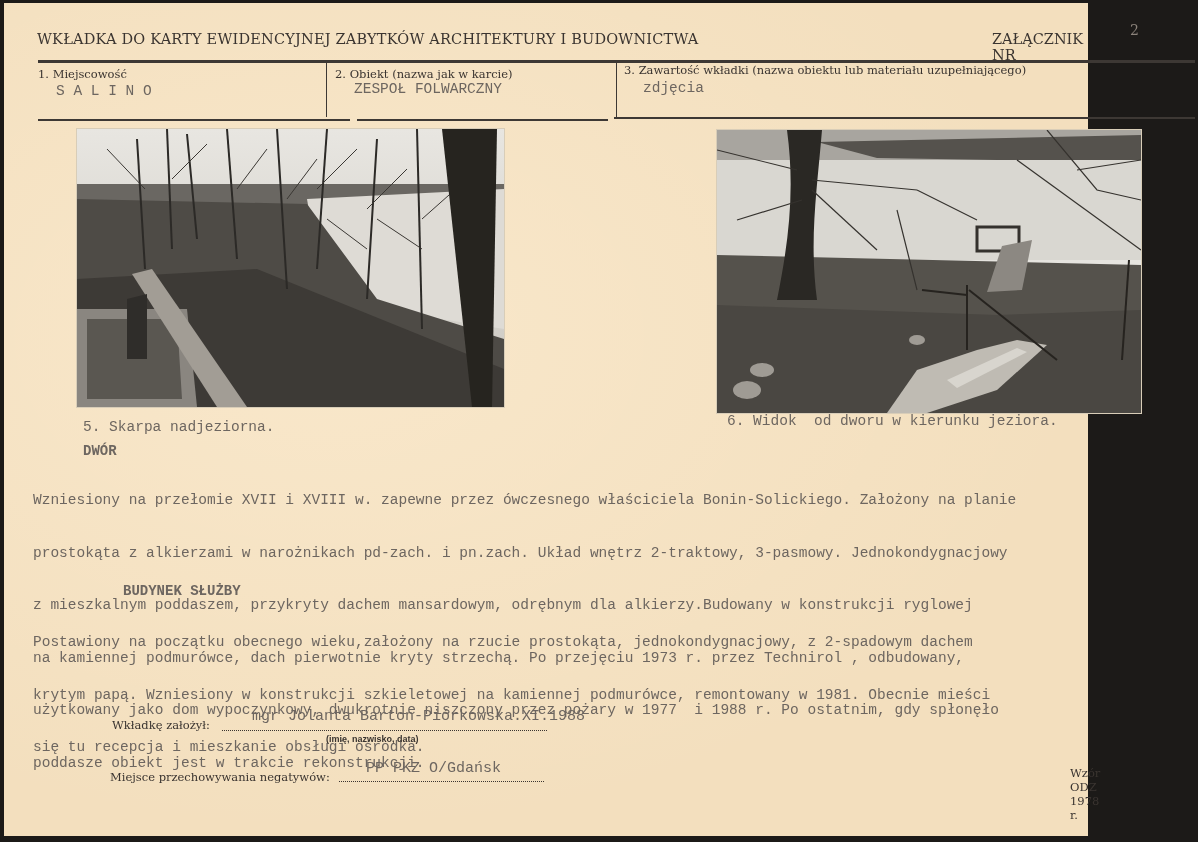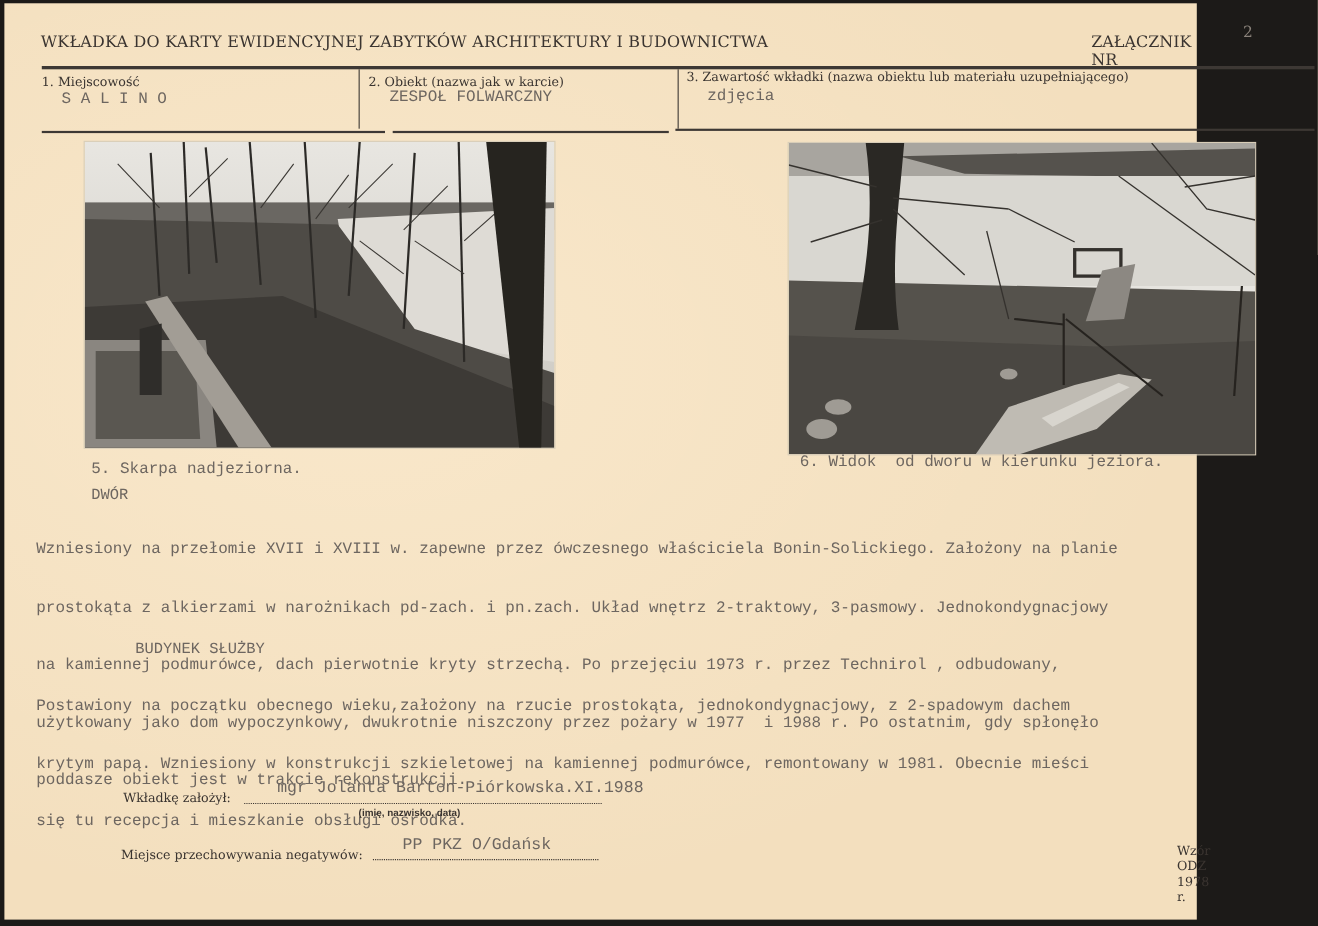--- a/index.html
+++ b/index.html
@@ -33,21 +33,21 @@
   .field-value { position: absolute; font-size: 14.5px; }
 
   .photo {
     position: absolute; overflow: hidden;
     border: 1px solid #d8cdb8;
   }
   .photo svg { display: block; width: 100%; height: 100%; }
 
   .caption { position: absolute; font-size: 14.5px; white-space: pre; }
 
-  .section-title { position: absolute; font-size: 14px; color: #6d6660; }
+  .section-title { position: absolute; font-size: 14px; color: #6d6660; font-weight: bold; }
   .para {
     position: absolute; font-size: 14.5px; line-height: 17.5px; white-space: pre; 
   }
 
   .footer-label { position: absolute; font-size: 11.5px; color: #3a3430; }
   .dots {
     position: absolute; border-bottom: 1px dotted #3a3430; height: 1px;
   }
   .footer-value { position: absolute; font-size: 15px; }
   .footer-hint { position: absolute; font-size: 9px; font-weight: bold; color: #3a3430; font-family: "Liberation Sans", sans-serif; }
@@ -157,20 +157,21 @@
         <ellipse cx="200" cy="210" rx="8" ry="5"></ellipse>
       </g>
     </svg>
   </div>
   <div class="caption mono" style="left:723px; top:410px;">6. Widok  od dworu w kierunku jeziora.</div>
 
   <div class="section-title mono" style="left:79px; top:440px;">DWÓR</div>
   <div class="para mono" style="left:29px; top:454px;">
     <div>Wzniesiony na przełomie XVII i XVIII w. zapewne przez ówczesnego właściciela Bonin-Solickiego. Założony na planie</div>
     <div>prostokąta z alkierzami w narożnikach pd-zach. i pn.zach. Układ wnętrz 2-traktowy, 3-pasmowy. Jednokondygnacjowy</div>
+    <div>z mieszkalnym poddaszem, przykryty dachem mansardowym, odrębnym dla alkierzy.Budowany w konstrukcji ryglowej</div>
     <div>na kamiennej podmurówce, dach pierwotnie kryty strzechą. Po przejęciu 1973 r. przez Technirol , odbudowany,</div>
     <div>użytkowany jako dom wypoczynkowy, dwukrotnie niszczony przez pożary w 1977  i 1988 r. Po ostatnim, gdy spłonęło</div>
     <div>poddasze obiekt jest w trakcie rekonstrukcji.</div>
   </div>
 
   <div class="section-title mono" style="left:79px; top:580px;margin-left:40px;">BUDYNEK SŁUŻBY</div>
   <div class="para mono" style="left:29px; top:596px;">
     <div>Postawiony na początku obecnego wieku,założony na rzucie prostokąta, jednokondygnacjowy, z 2-spadowym dachem</div>
     <div>krytym papą. Wzniesiony w konstrukcji szkieletowej na kamiennej podmurówce, remontowany w 1981. Obecnie mieści</div>
     <div>się tu recepcja i mieszkanie obsługi ośrodka.</div>

